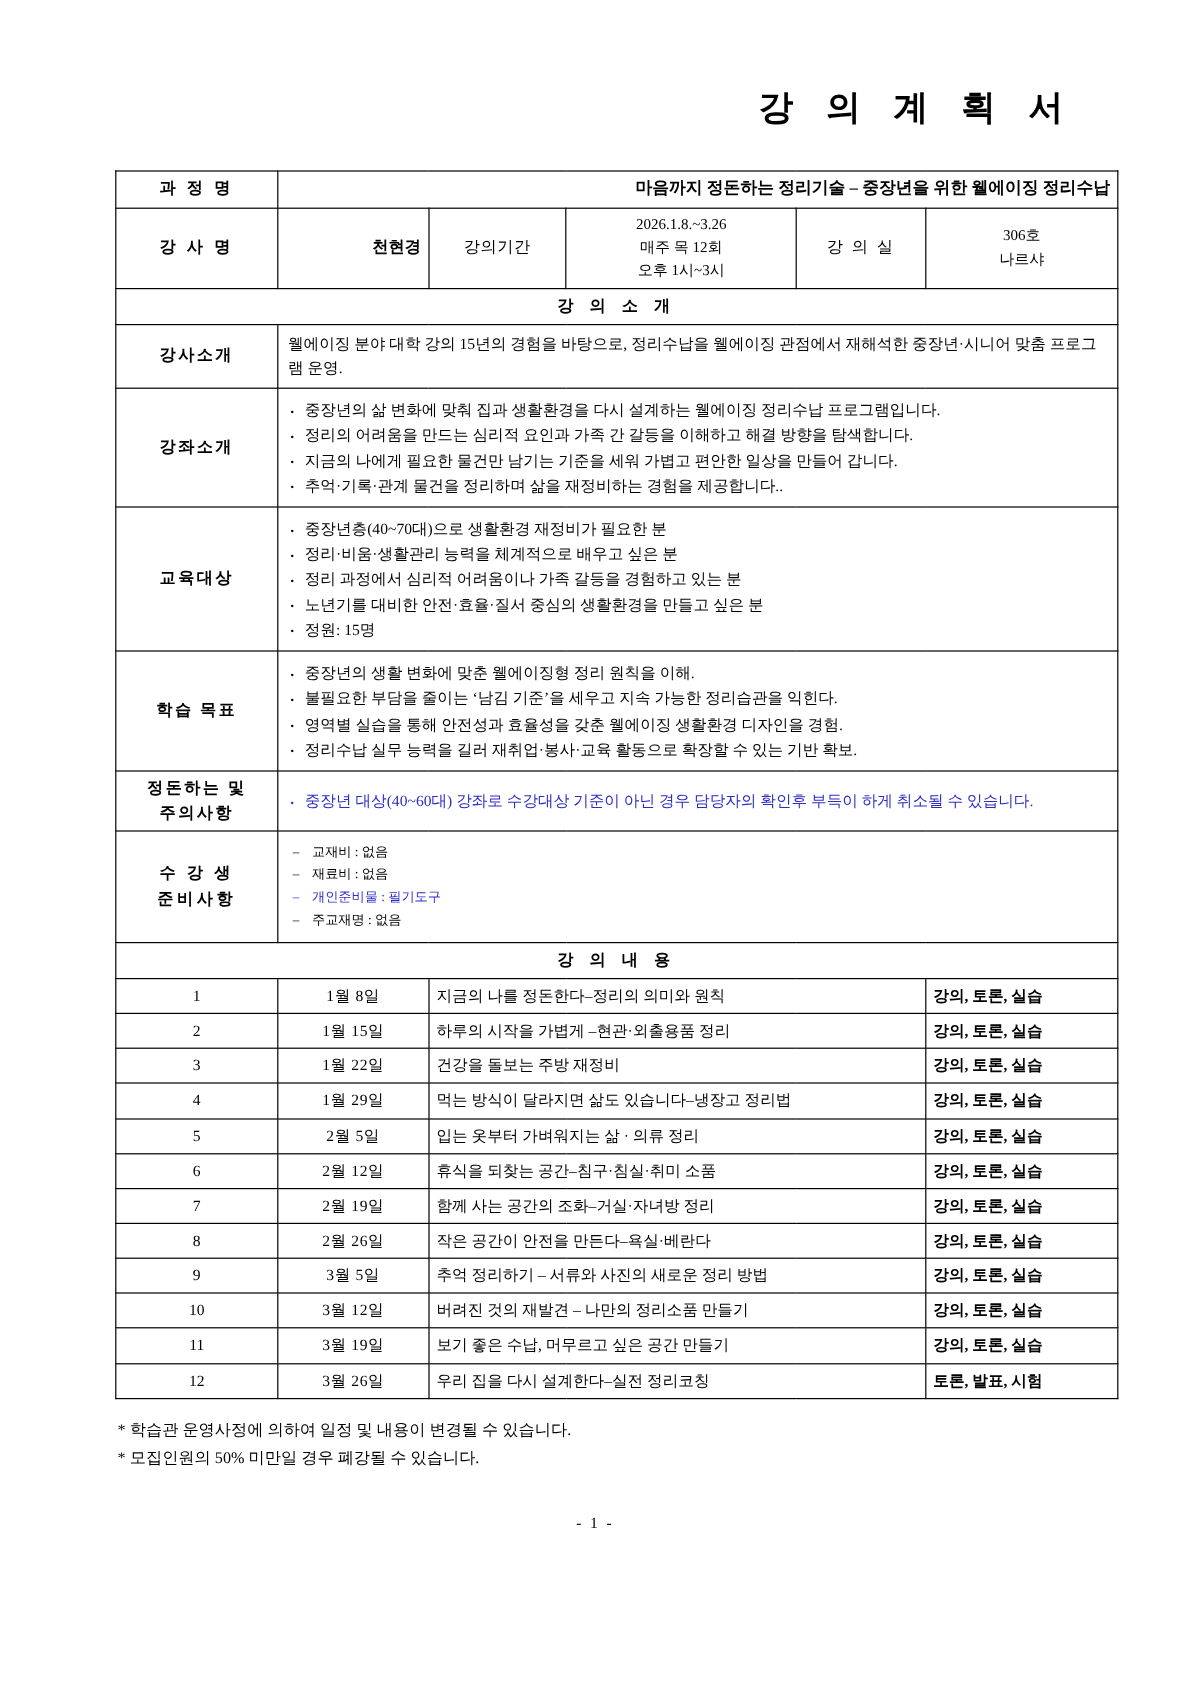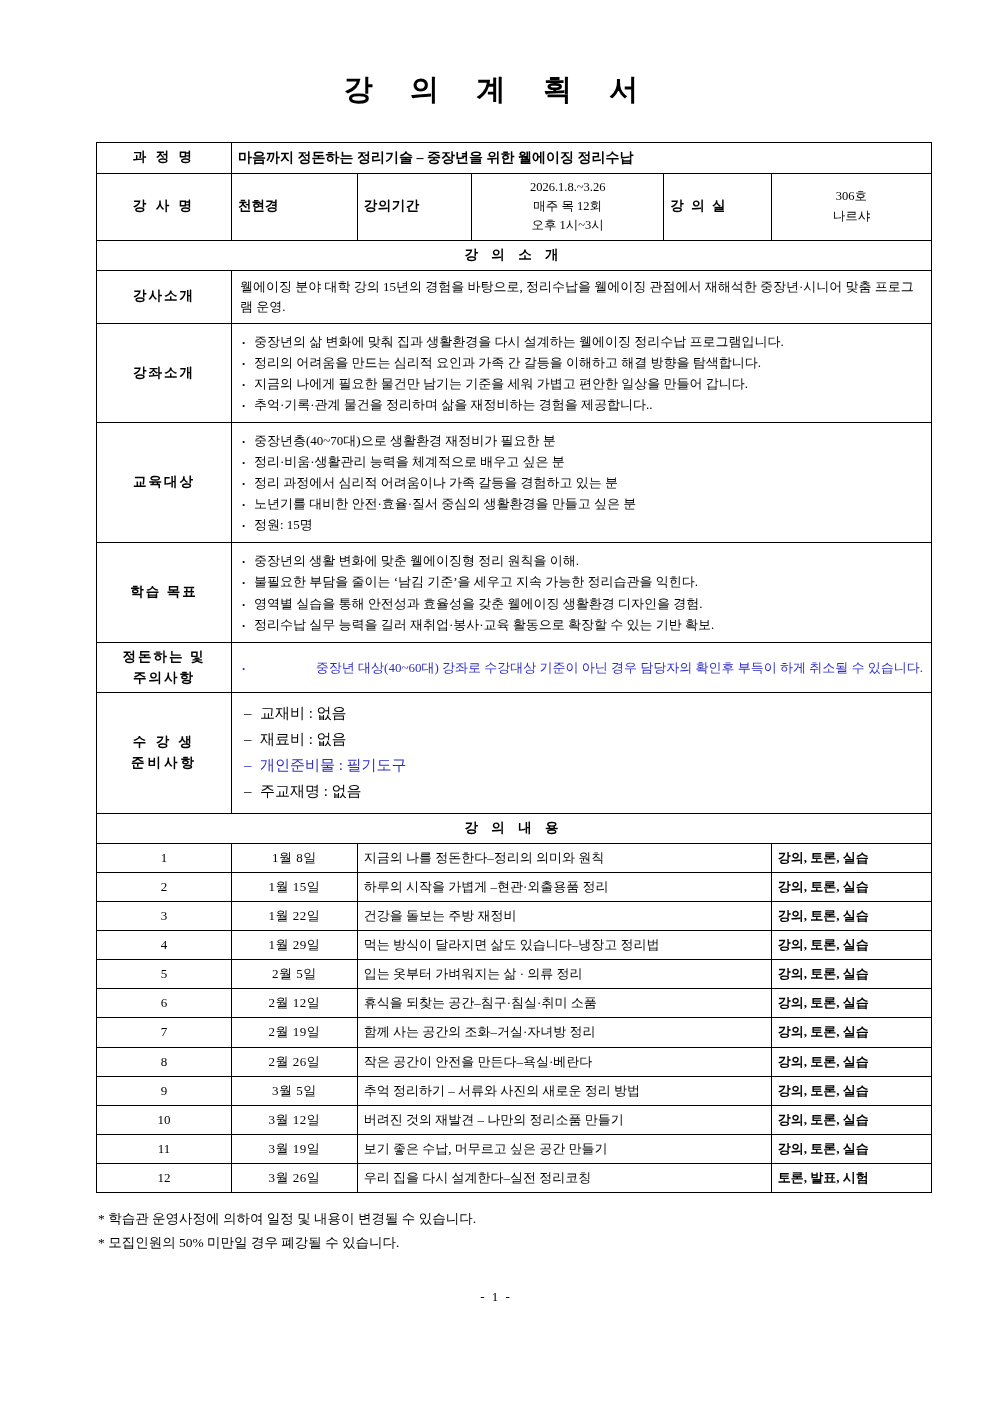--- a/index.html
+++ b/index.html
@@ -15,26 +15,26 @@
     color: #000000;
     position: relative;
   }
   .page {
     width: 992px;
     min-height: 1403px;
     padding: 52px 96px 20px 96px;
     position: relative;
   }
   .doc-title {
-    text-align: center;
+    text-align: right;
     font-size: 29px;
     font-weight: bold;
     letter-spacing: 10px;
     margin: 18px 0 32px 0;
-    font-family: Liberation Mono, monospace;
+    font-family: Liberation Serif, serif;
   }
   table.main {
     width: 836px;
     border-collapse: collapse;
     table-layout: fixed;
     font-size: 13.5px;
     margin: 12px auto;
   }
   table.main td {
     border: 1px solid #000000;
@@ -42,26 +42,26 @@
     vertical-align: middle;
     line-height: 1.55;
   }
   .lbl {
     text-align: center;
     font-weight: bold;
     letter-spacing: 3px;
     font-size: 13.5px;
   }
   .lbl-tight {
-    text-align: left;
-    font-weight: bold;
+    text-align: center;
+    font-weight: normal;
     letter-spacing: 0.5px;
     font-size: 13.5px;
   }
-  .ctr { text-align: left; }
+  .ctr { text-align: right; }
   .bold { font-weight: bold; }
   .section-head {
     text-align: center;
     font-weight: bold;
     letter-spacing: 5px;
     font-size: 13.5px;
     padding: 5px 0;
   }
   .body-text {
     font-size: 13px;
@@ -86,21 +86,21 @@
     font-weight: bold;
   }
   ul.dashlist {
     list-style: none;
     margin: 0;
     padding: 0;
   }
   ul.dashlist li {
     position: relative;
     padding-left: 16px;
-    font-size: 15px;
+    font-size: 11px;
     line-height: 1.72;
   }
   ul.dashlist li::before {
     content: "–";
     position: absolute;
     left: 0;
     top: 0;
   }
   .blue { color: #2c2cc4; }
   .sched-no { text-align: center; font-size: 13px; }
@@ -217,21 +217,21 @@
             <li>정리수납 실무 능력을 길러 재취업·봉사·교육 활동으로 확장할 수 있는 기반 확보.</li>
           </ul>
         </td>
       </tr>
 
       <tr>
         <td class="twoline-label">
           <div>정돈하는 및</div>
           <div>주의사항</div>
         </td>
-        <td colspan="5" style="padding:1px 8px;text-align:right;">
+        <td colspan="5" style="padding:1px 8px;">
           <ul class="dotlist">
             <li class="blue">중장년 대상(40~60대) 강좌로 수강대상 기준이 아닌 경우 담당자의 확인후 부득이 하게 취소될 수 있습니다.</li>
           </ul>
         </td>
       </tr>
 
       <tr>
         <td class="twoline-label" style="letter-spacing:3px;">
           <div>수 강 생</div>
           <div>준비사항</div>

